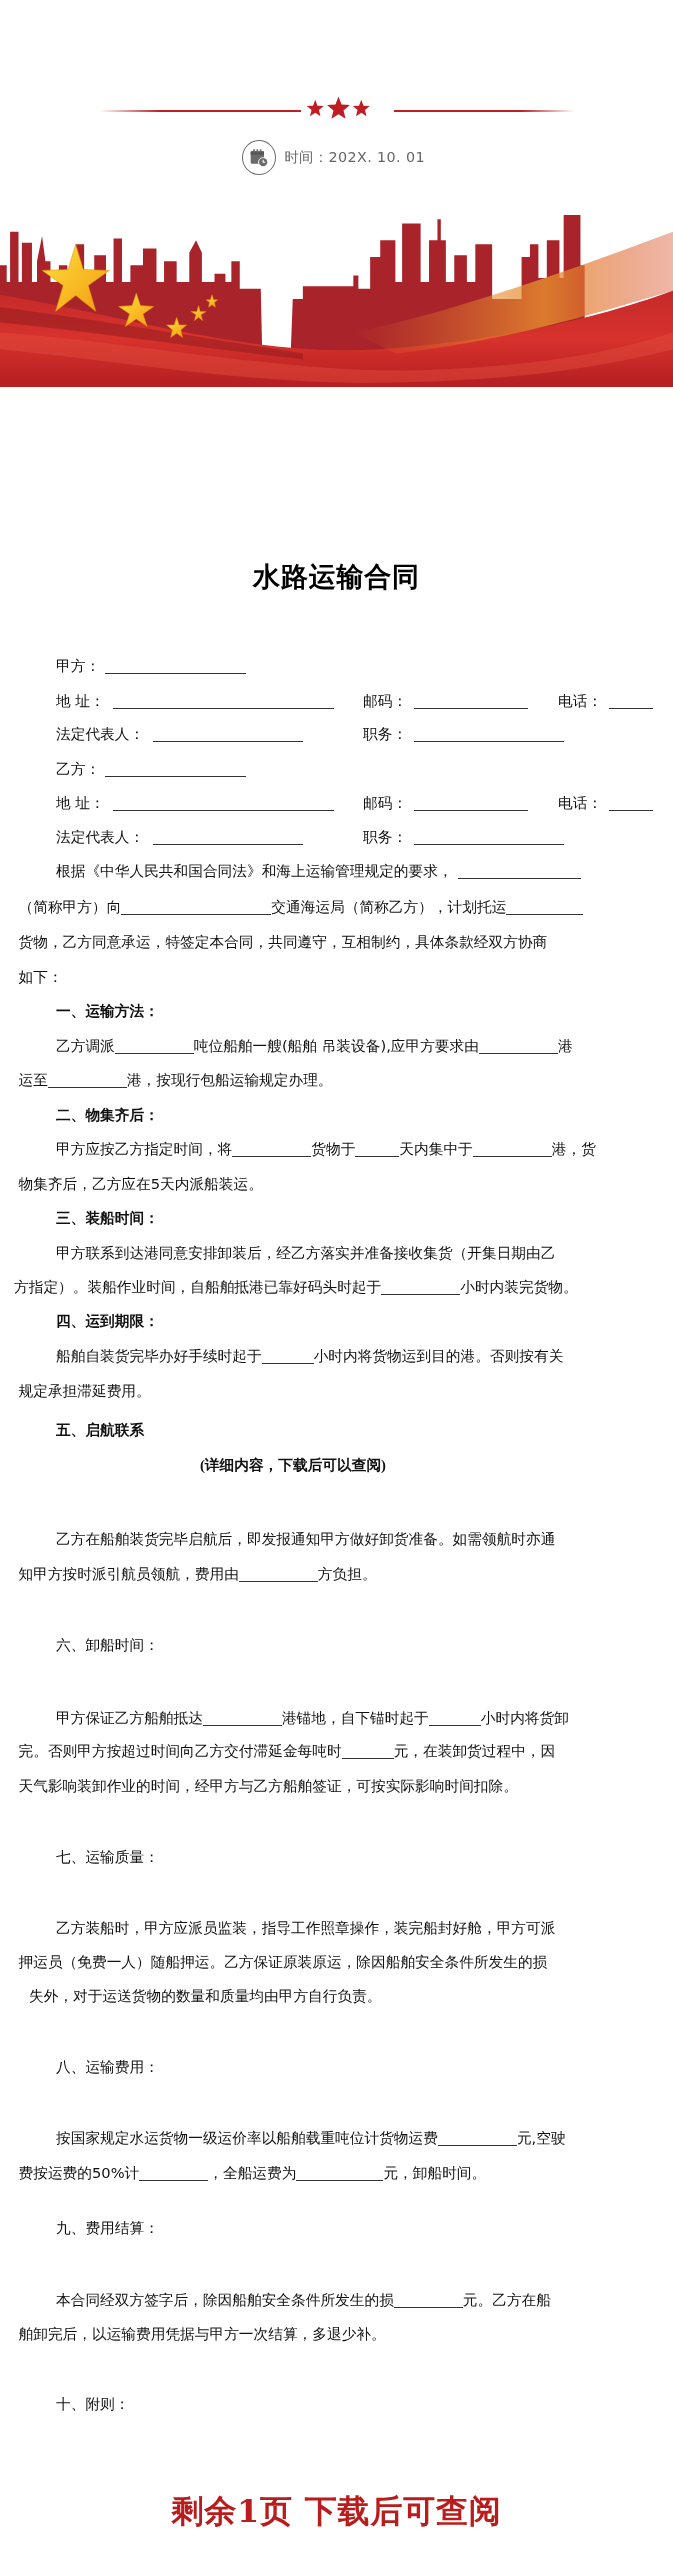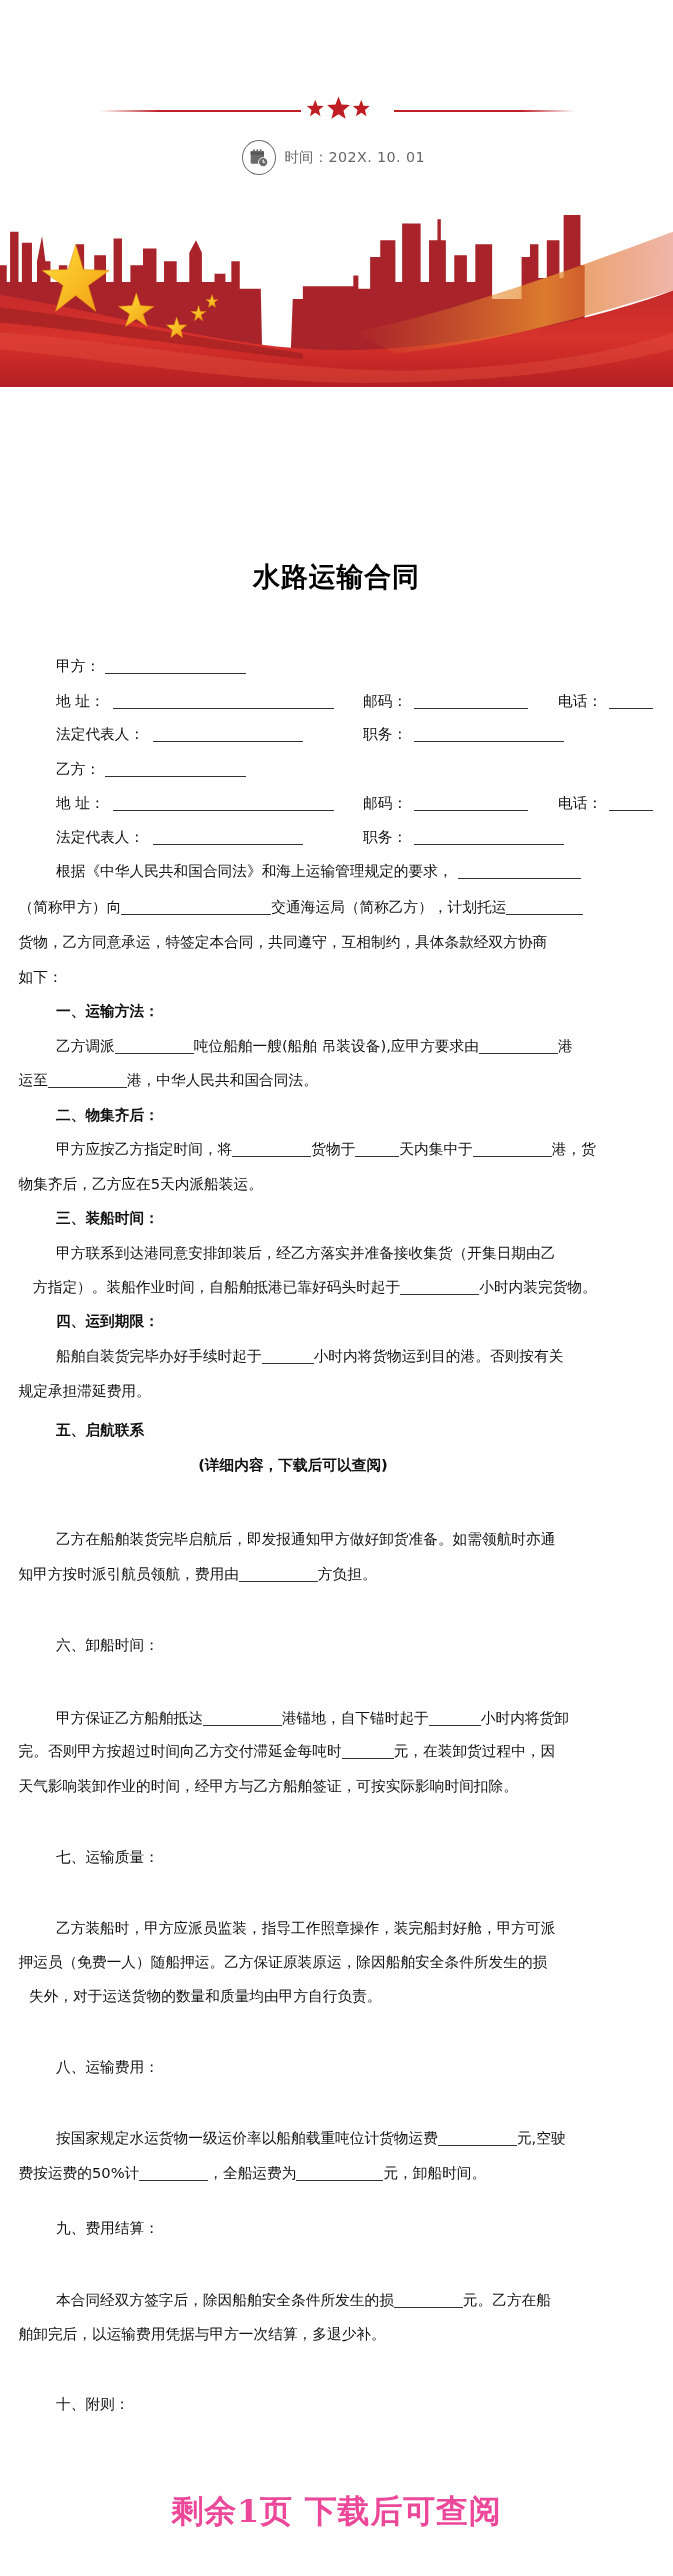--- a/index.html
+++ b/index.html
@@ -15,26 +15,26 @@
   .date-icon { width: 34px; height: 35px; border: 1.7px solid #6b6b6b; border-radius: 50%; box-sizing: border-box; display: flex; align-items: center; justify-content: center; }
   .date-text { font-size: 14.3px; color: #666; letter-spacing: 0.4px; }
 
   
   .banner { position: absolute; top: 215px; left: 0; width: 673px; height: 172px; }
 
   
   .title { position: absolute; top: 559px; left: 0; width: 673px; text-align: center;
            font-size: 27px; font-weight: bold; letter-spacing: 0.8px; color: #000; }
   .ln { position: absolute; left: 0; white-space: nowrap; font-size: 14.7px; line-height: 20px; color: #111; }
-  .ln.bold { font-weight: bold; }
+  .ln.bold { font-weight: bold; font-family: Liberation Serif, serif; }
   .blank { display: inline-block; border-bottom: 1.3px solid #333; height: 15px; vertical-align: -2.5px; }
   .center { width: 586px; text-align: center; }
 
   .more { position: absolute; top: 2490px; left: 0; width: 673px; text-align: center;
-          font-size: 32px; font-weight: bold; color: #ec4899; font-family: "DejaVu Serif", "Liberation Serif", serif; letter-spacing: 0.8px; }
+          font-size: 32px; font-weight: bold; color: #b91c1c; font-family: "DejaVu Serif", "Liberation Serif", serif; letter-spacing: 0.8px; }
 </style>
 </head>
 <body>
 
 <div class="deco-line left"></div>
 <svg class="deco-star" style="left:306px;top:99px" width="18.5" height="18.5" viewBox="0 0 24 24">
     <polygon points="12,1 14.9,8.6 23,9.2 16.8,14.4 18.8,22.3 12,17.9 5.2,22.3 7.2,14.4 1,9.2 9.1,8.6" fill="#be1e24"></polygon>
   </svg>
 <svg class="deco-star" style="left:326px;top:94px" width="25" height="28" viewBox="0 0 24 24">
     <polygon points="12,1 14.9,8.6 23,9.2 16.8,14.4 18.8,22.3 12,17.9 5.2,22.3 7.2,14.4 1,9.2 9.1,8.6" fill="#be1e24"></polygon>
@@ -153,32 +153,32 @@
   <span>（简称甲方）向</span><span class="blank" style="width:150px"></span><span>交通海运局（简称乙方），计划托运</span><span class="blank" style="width:77px"></span>
 </div>
 <div class="ln" style="top:932px;left:18.5px">货物，乙方同意承运，特签定本合同，共同遵守，互相制约，具体条款经双方协商</div>
 <div class="ln" style="top:967px;left:18.5px">如下：</div>
 
 <div class="ln bold" style="top:1001px;left:56px">一、运输方法：</div>
 <div class="ln" style="top:1036px;left:56px">
   <span>乙方调派</span><span class="blank" style="width:79px"></span><span>吨位船舶一艘(船舶  吊装设备),应甲方要求由</span><span class="blank" style="width:79px"></span><span>港</span>
 </div>
 <div class="ln" style="top:1070px;left:18.5px">
-  <span>运至</span><span class="blank" style="width:79px"></span><span>港，中华人民共和国合同法。</span>
+  <span>运至</span><span class="blank" style="width:79px"></span><span>港，按现行包船运输规定办理。</span>
 </div>
 
 <div class="ln bold" style="top:1105px;left:56px">二、物集齐后：</div>
 <div class="ln" style="top:1139px;left:56px">
   <span>甲方应按乙方指定时间，将</span><span class="blank" style="width:79px"></span><span>货物于</span><span class="blank" style="width:44px"></span><span>天内集中于</span><span class="blank" style="width:79px"></span><span>港，货</span>
 </div>
 <div class="ln" style="top:1174px;left:18.5px">物集齐后，乙方应在5天内派船装运。</div>
 
 <div class="ln bold" style="top:1208px;left:56px">三、装船时间：</div>
 <div class="ln" style="top:1243px;left:56px">甲方联系到达港同意安排卸装后，经乙方落实并准备接收集货（开集日期由乙</div>
-<div class="ln" style="top:1277px;left:33px">
+<div class="ln" style="top:1277px;left:14px">
   <span>方指定）。装船作业时间，自船舶抵港已靠好码头时起于</span><span class="blank" style="width:79px"></span><span>小时内装完货物。</span>
 </div>
 
 <div class="ln bold" style="top:1311px;left:56px">四、运到期限：</div>
 <div class="ln" style="top:1346px;left:56px">
   <span>船舶自装货完毕办好手续时起于</span><span class="blank" style="width:52px"></span><span>小时内将货物运到目的港。否则按有关</span>
 </div>
 <div class="ln" style="top:1381px;left:18.5px">规定承担滞延费用。</div>
 
 <div class="ln bold" style="top:1420px;left:56px">五、启航联系</div>

